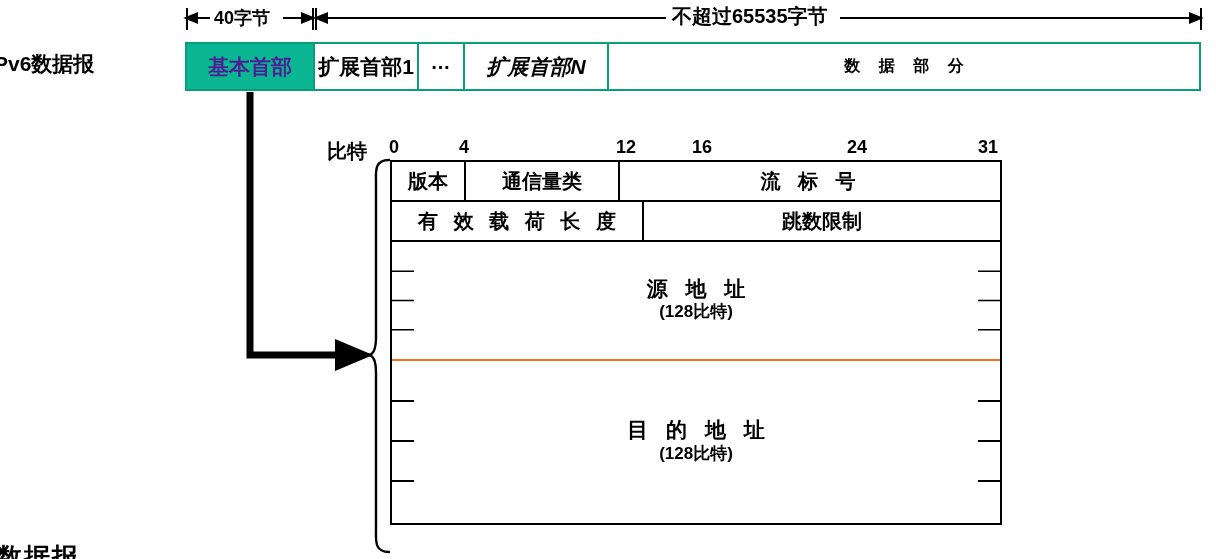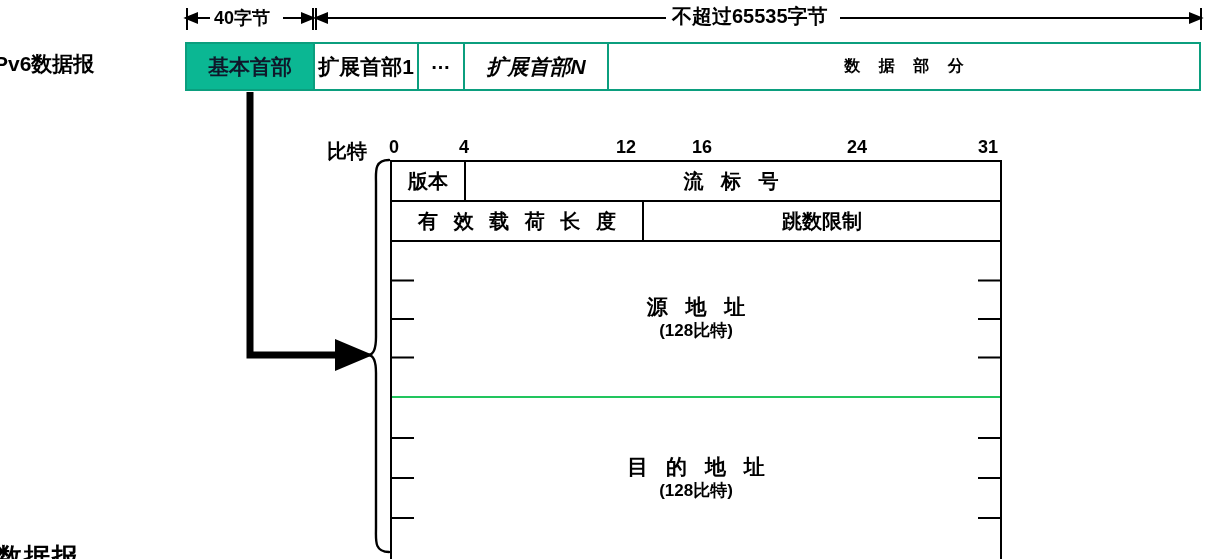--- a/index.html
+++ b/index.html
@@ -39,21 +39,21 @@
   }
   .seg{
     box-sizing:border-box;
     display:flex;align-items:center;justify-content:center;
     font-size:21px;font-weight:bold;color:#000;
     border-right:2px solid #0b9e7e;
     white-space:nowrap;
     height:100%;
   }
   .seg:last-child{border-right:none;}
-  #seg-basic{width:128px;background:#0bb793;color:#0f172a;}
+  #seg-basic{width:128px;background:#0bb793;color:#4c1d95;}
   #seg-ext1{width:104px;}
   #seg-dots{width:46px;font-size:20px;letter-spacing:1px;padding-bottom:8px;}
   #seg-extN{width:144px;font-style:italic;}
   #seg-data{flex:1;letter-spacing:7px;font-size:16px;padding-left:7px;}
 
   
   #bit-word{left:327px;top:138px;font-size:20px;font-weight:bold;color:#000;}
   .tick{
     position:absolute;top:137px;
     font-size:18px;font-weight:bold;color:#000;
@@ -80,23 +80,23 @@
   #c-version{width:74px;}
   #c-traffic{width:154px;}
   #c-flow{flex:1;letter-spacing:6px;padding-left:2px;}
 
   #c-payload{width:252px;letter-spacing:5px;padding-left:5px;}
   #c-nexthdr{width:152px;}
   #c-hoplimit{flex:1;}
 
   .addr-block{
     position:relative;
-    height:156px;
-    box-sizing:border-box;
-    border-bottom:2px solid #22c55e;
+    height:119px;
+    box-sizing:border-box;
+    border-bottom:2px solid #f97316;
     display:flex;align-items:center;justify-content:center;
     flex-direction:column;
   }
   #addr-dst{border-bottom:none;height:162px;}
   .addr-name{
     font-size:21px;font-weight:bold;color:#000;
     letter-spacing:6px;padding-left:6px;line-height:1.15;
   }
   .addr-sub{
     font-size:17px;font-weight:bold;color:#000;line-height:1.35;
@@ -139,20 +139,21 @@
   <div class="tick" style="left:459px;">4</div>
   <div class="tick" style="left:616px;">12</div>
   <div class="tick" style="left:692px;">16</div>
   <div class="tick" style="left:847px;">24</div>
   <div class="tick" style="left:978px;">31</div>
 
   <div class="abs" id="header-table">
 
     <div class="hrow">
       <div class="hcell" id="c-version">版本</div>
+      <div class="hcell" id="c-traffic">通信量类</div>
       <div class="hcell" id="c-flow">流 标 号</div>
     </div>
 
     <div class="hrow">
       <div class="hcell" id="c-payload">有 效 载 荷 长 度</div>
       <div class="hcell" id="c-hoplimit">跳数限制</div>
     </div>
 
     <div class="addr-block" id="addr-src">
       <svg class="ticks-svg" viewBox="0 0 608 152" preserveAspectRatio="none">

